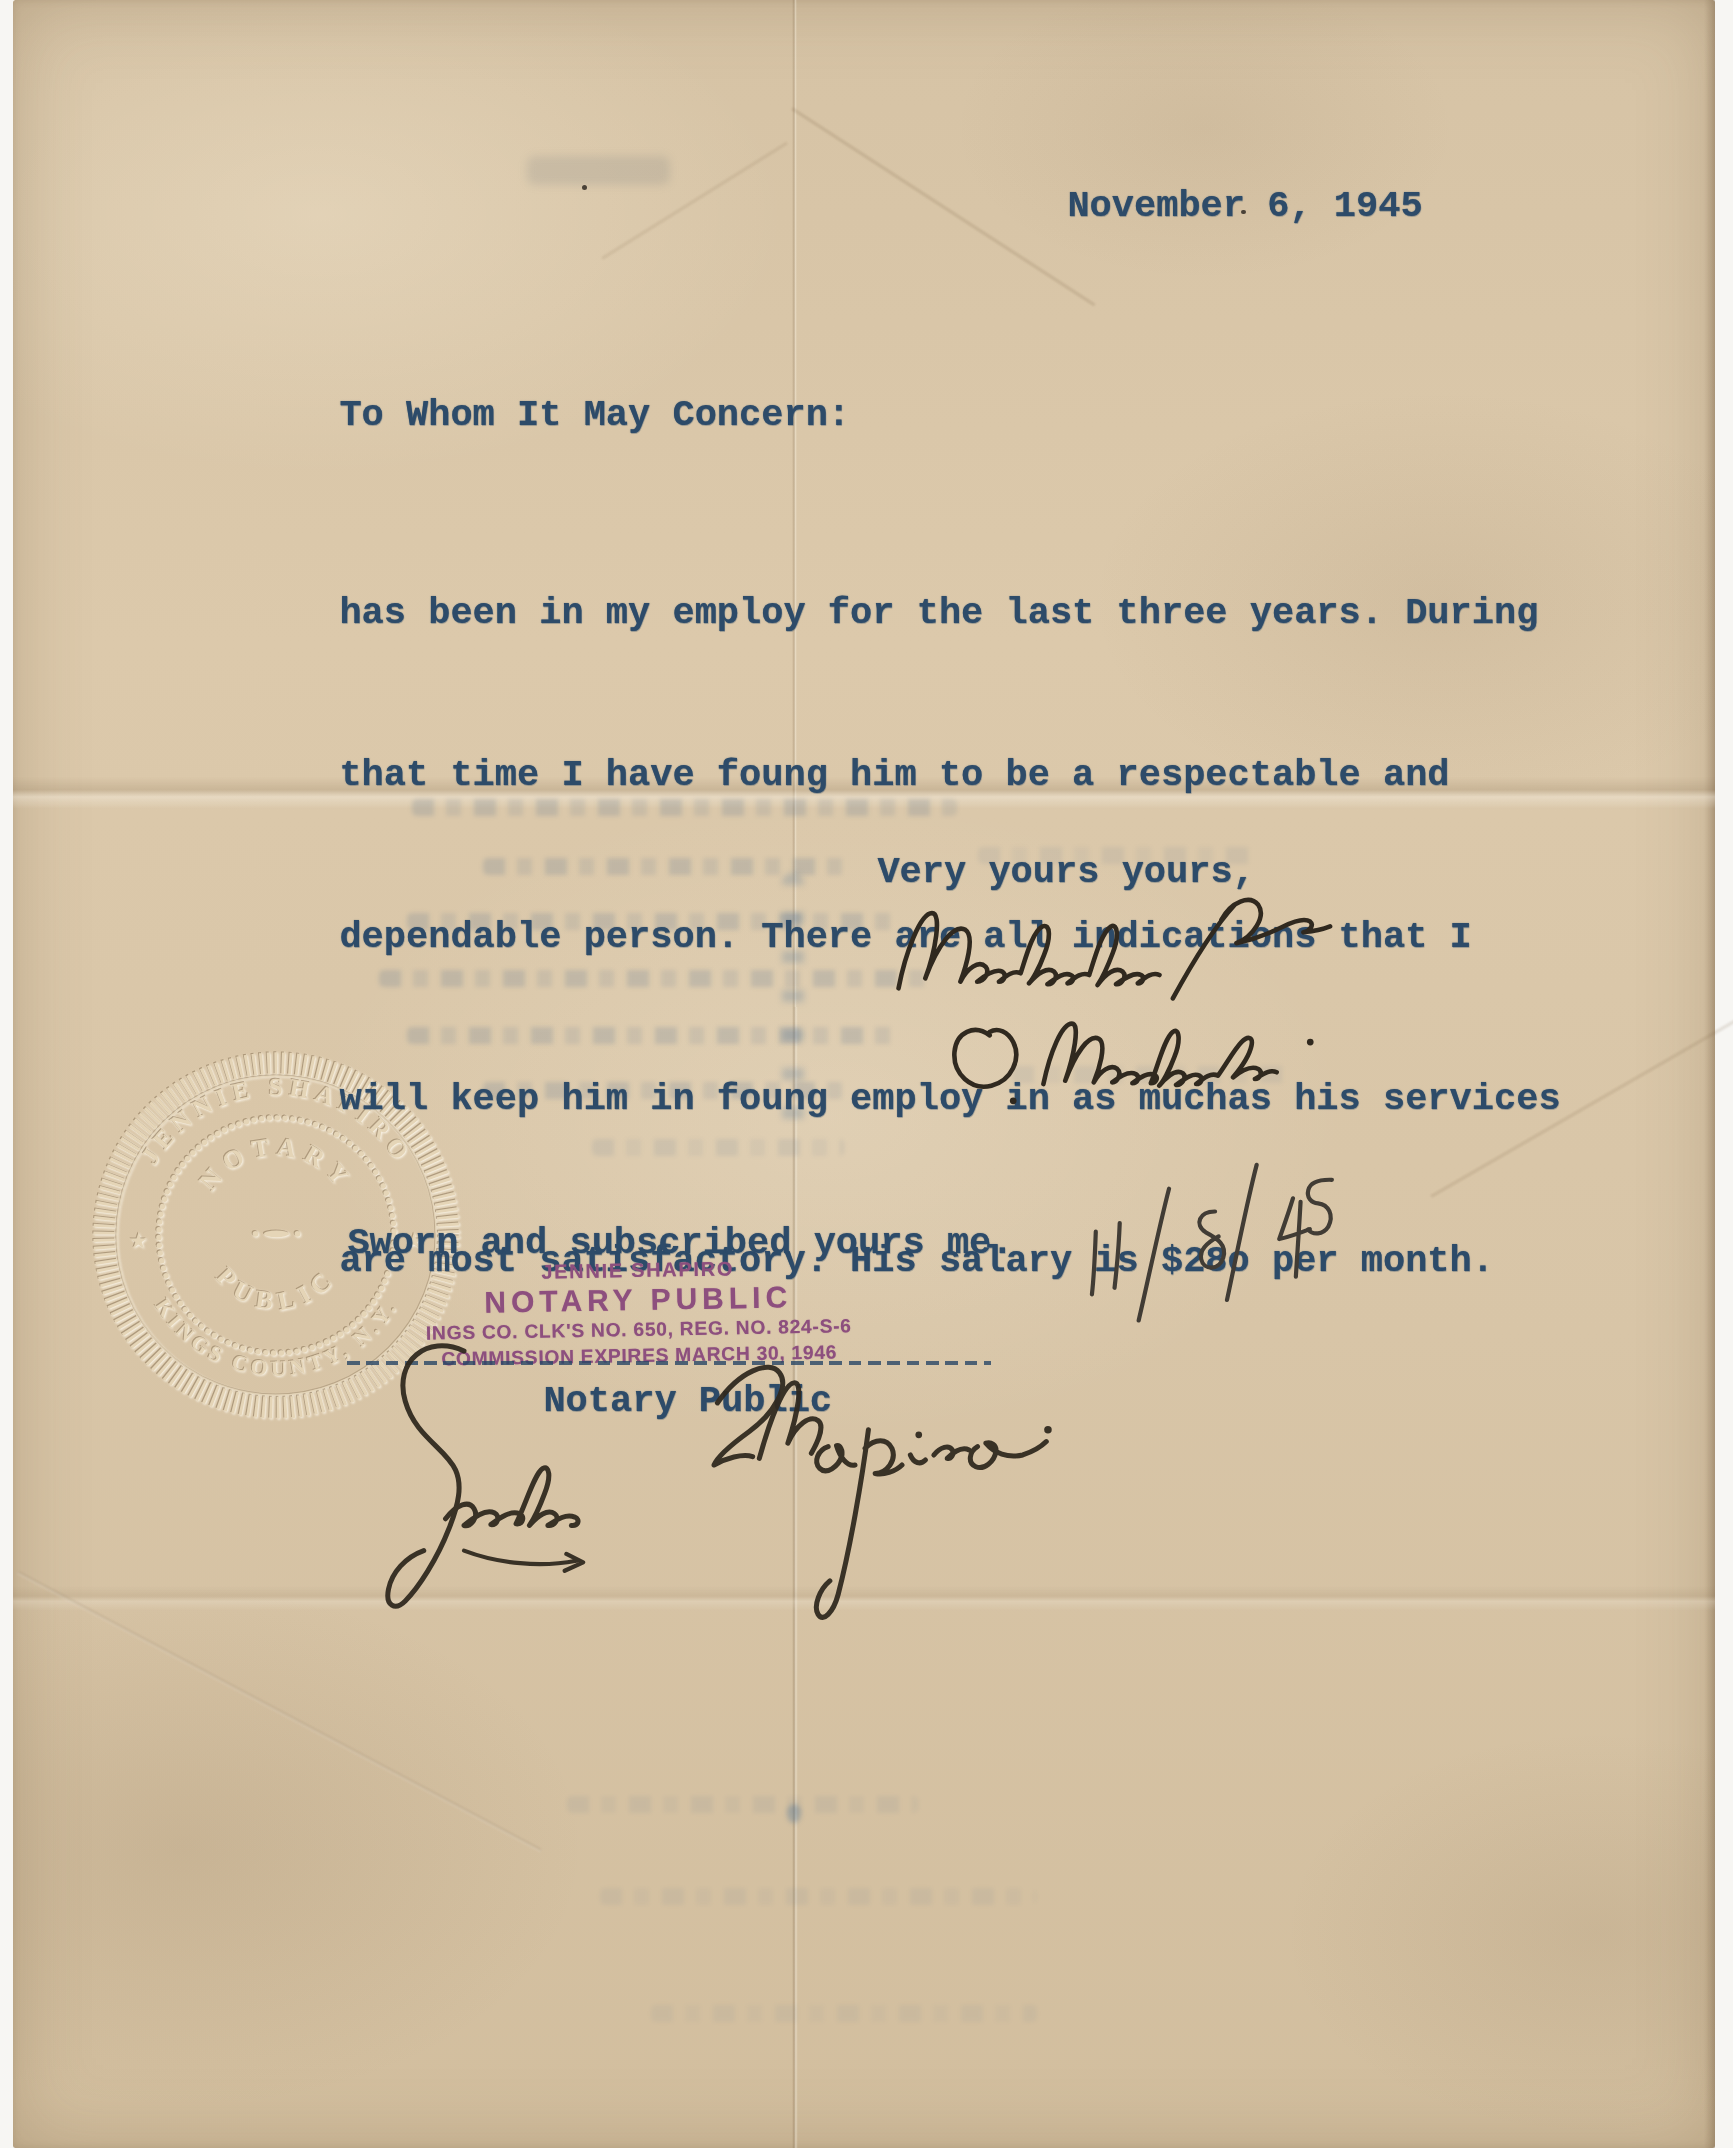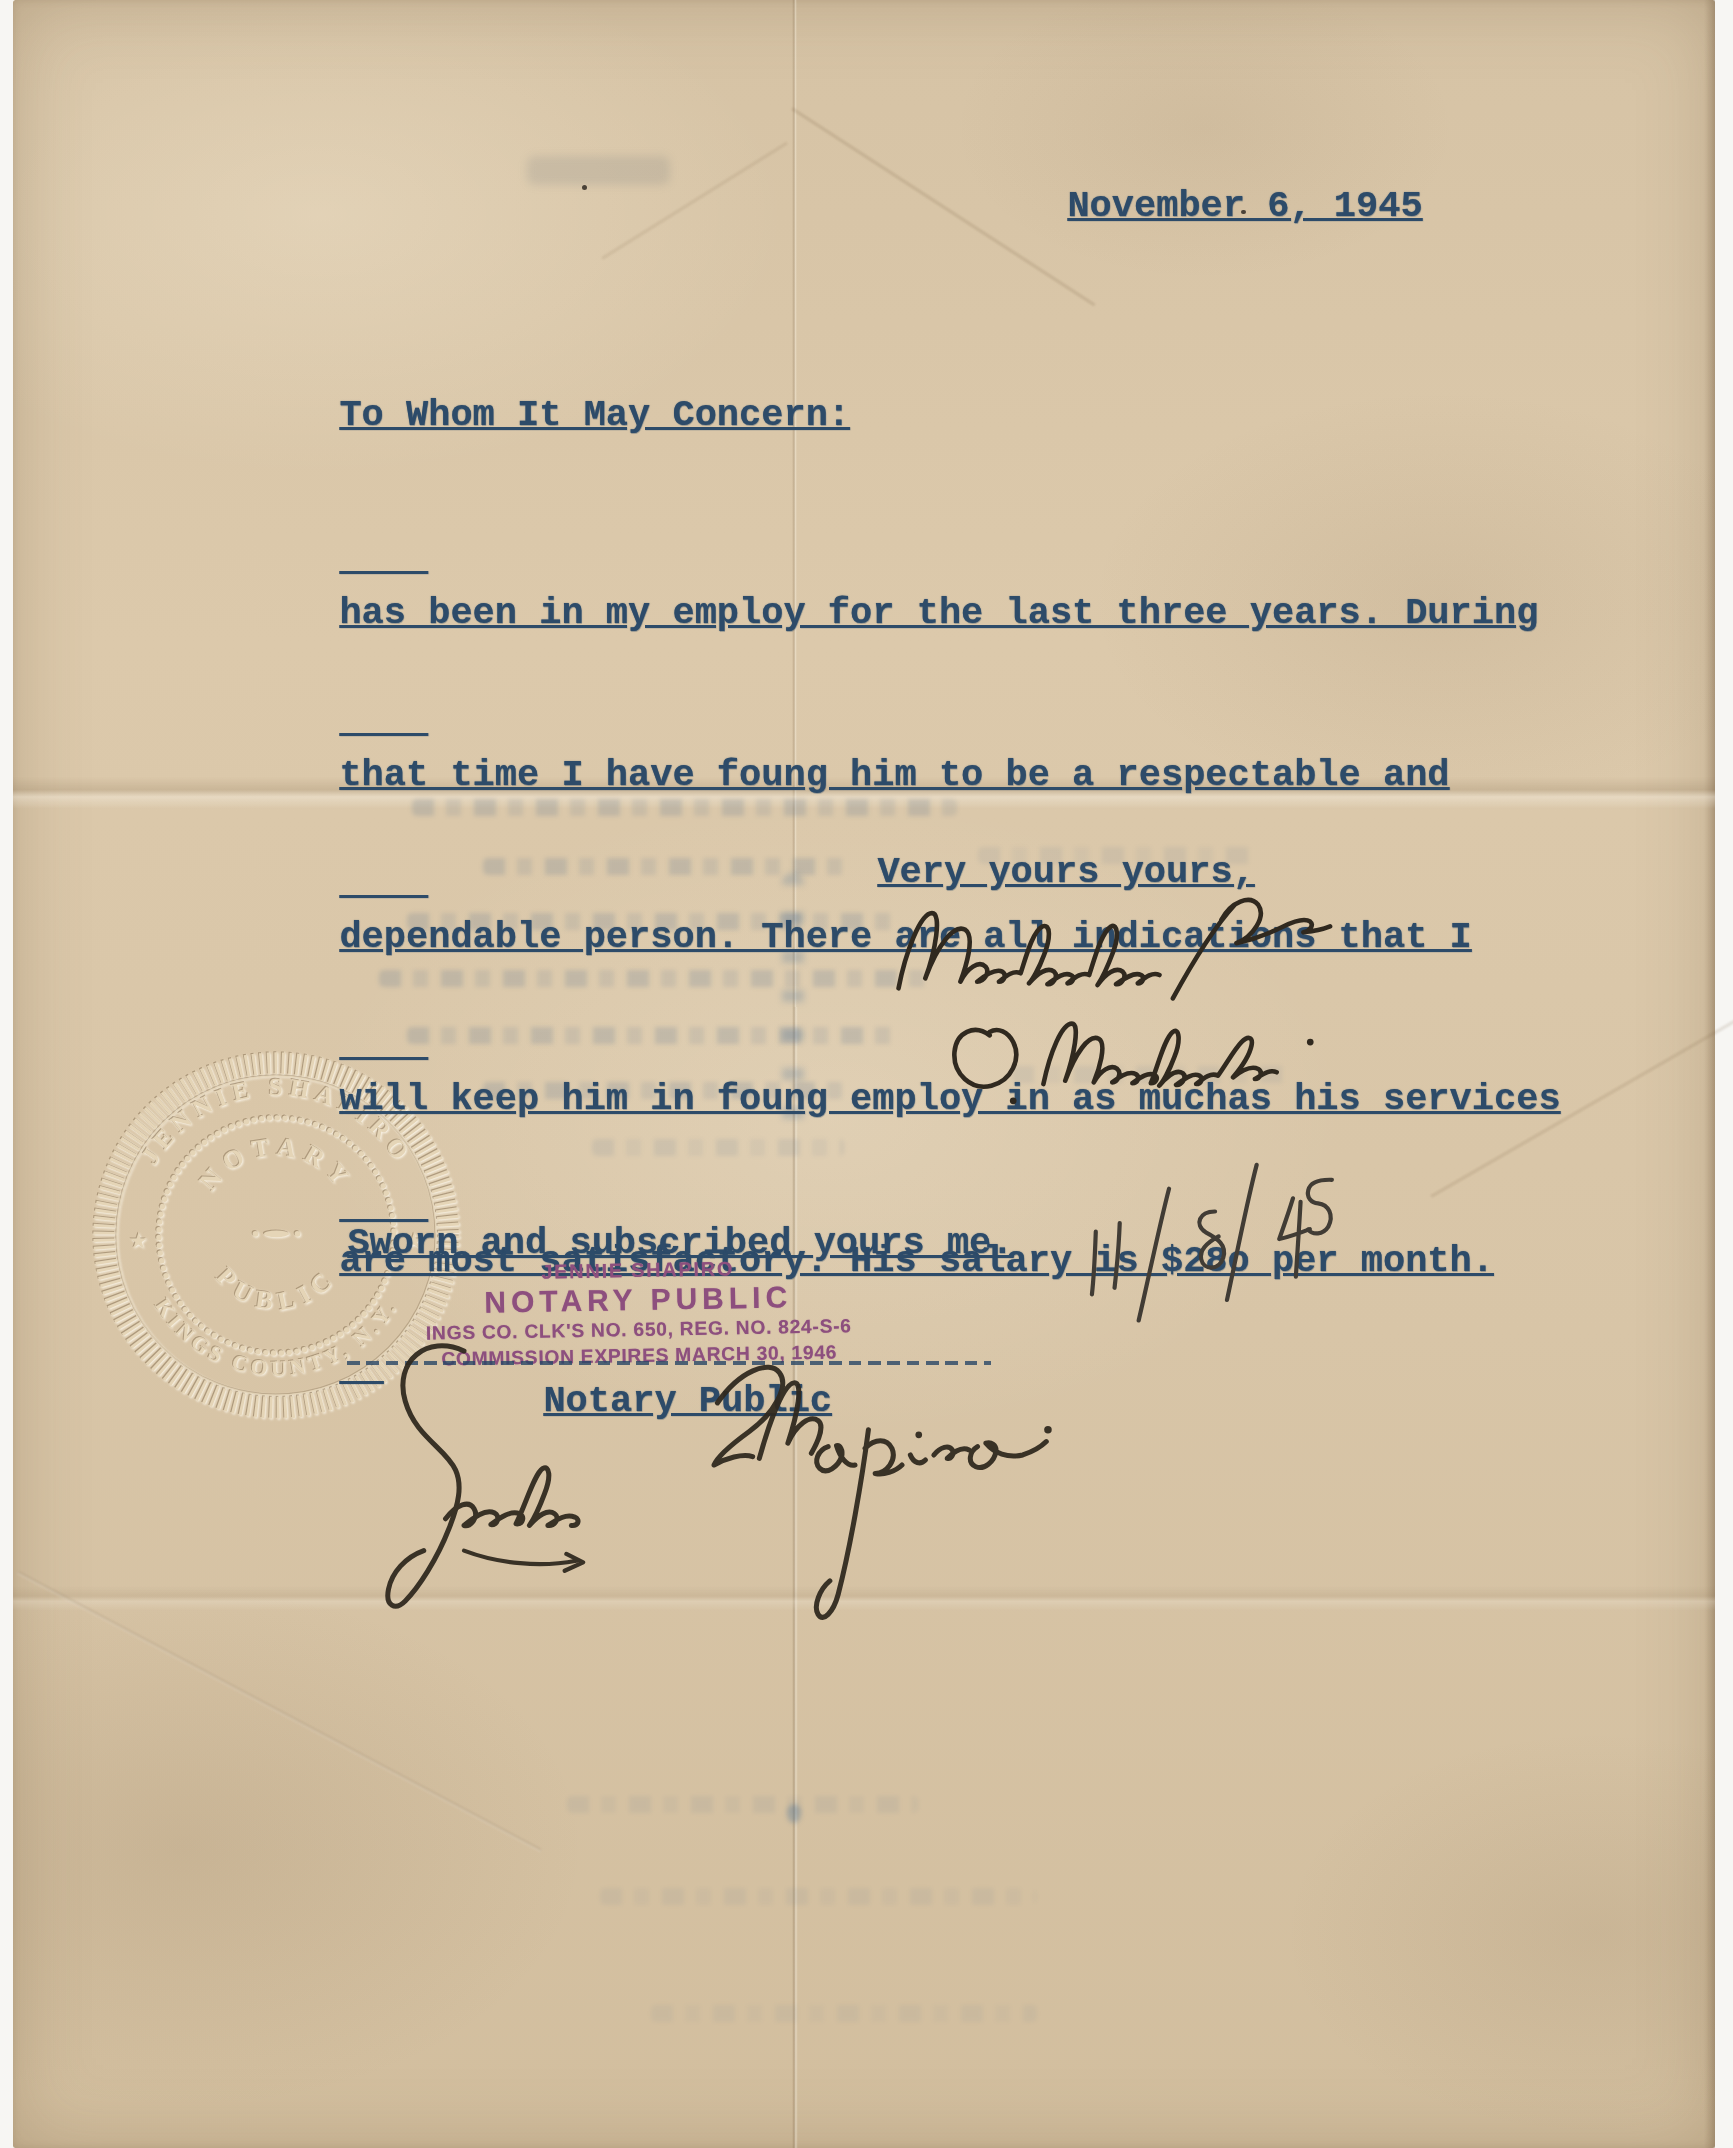--- a/index.html
+++ b/index.html
@@ -57,21 +57,20 @@
     filter:blur(3.4px);}
   .smudge-dot{position:absolute;border-radius:50%;background:rgba(70,110,150,.35);filter:blur(2.5px);}
   .ink-speck{position:absolute;border-radius:50%;background:#4a4238;}
   
   .typed{
     position:absolute;
     font-family:"Liberation Mono",monospace;
     font-size:37px;font-weight:700;color:#2d4b69;
     letter-spacing:0;white-space:pre;line-height:37px;
     text-shadow:0 0 1.2px rgba(45,75,105,.65), 0.5px 0.5px 0 rgba(45,75,105,.28);
-    text-decoration:underline;
   }
   .body-block{top:478px;left:326px;line-height:54px;}
   .body-block .line{height:54px;}
   .body-block .line.indent{padding-left:248px;}
   
   .stamp{
     position:absolute;left:248px;top:1259px;width:755px;text-align:center;
     color:#8d4f7e;transform:rotate(-1deg);
     font-family:"Liberation Sans",sans-serif;font-weight:700;
     text-shadow:0 0 1px rgba(141,79,126,.55);

